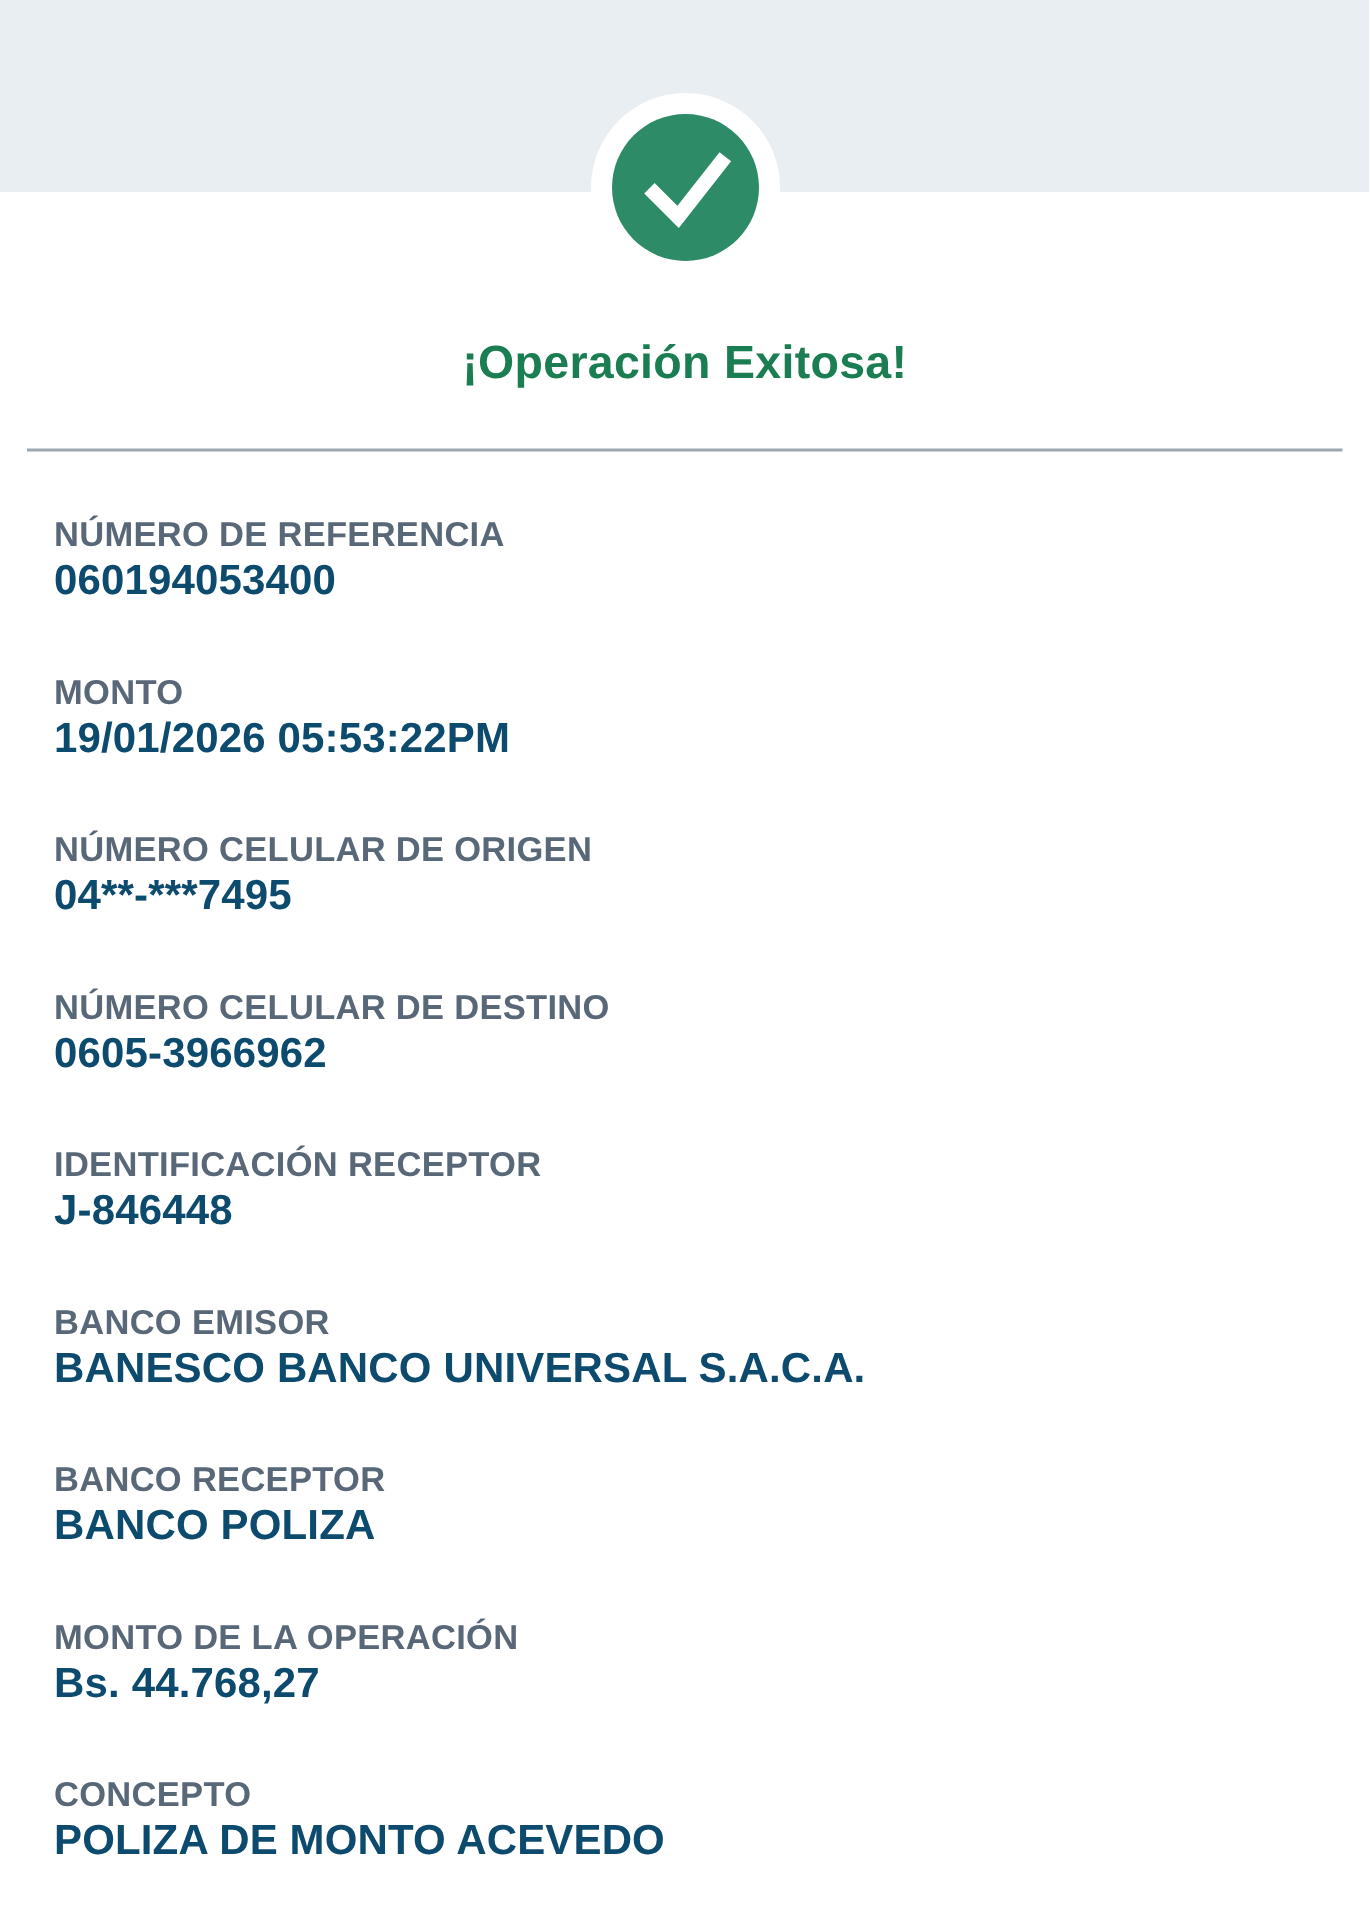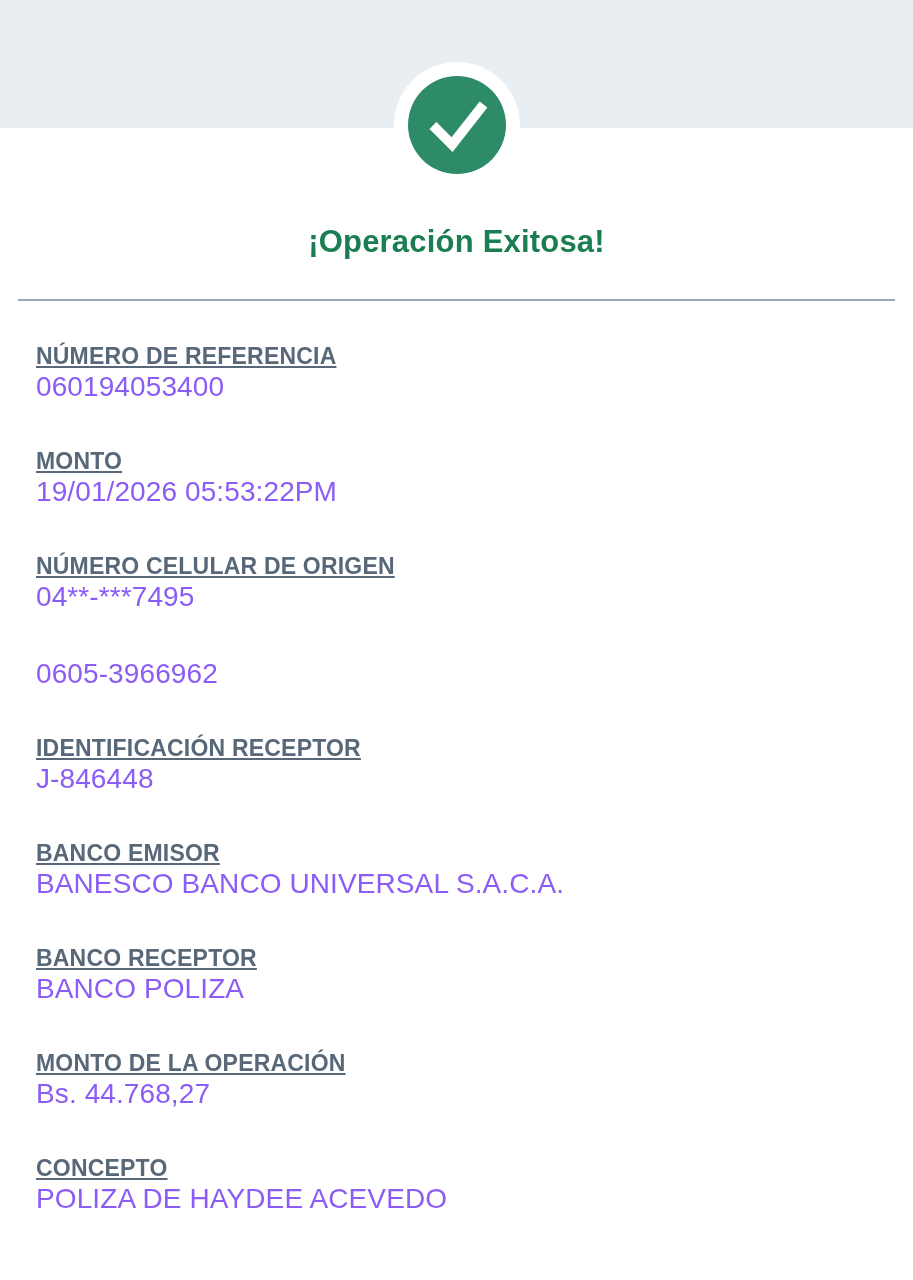--- a/index.html
+++ b/index.html
@@ -58,27 +58,26 @@
   }
   .field-row {
     margin-bottom: 43px;
   }
   .field-label {
     font-size: 23px;
     line-height: 28px;
     font-weight: 600;
     color: #586879;
     letter-spacing: 0.2px;
-    text-decoration: underline;
   }
   .field-value {
     font-size: 28px;
     line-height: 34px;
-    font-weight: 400;
-    color: #8b5cf6;
+    font-weight: 700;
+    color: #0c4a6e;
     letter-spacing: 0.1px;
   }
 </style>
 </head>
 <body>
 
 <div class="screen">
 
   <div class="header-band"></div>
 
@@ -104,20 +103,21 @@
       <div class="field-label">MONTO</div>
       <div class="field-value">19/01/2026 05:53:22PM</div>
     </div>
 
     <div class="field-row">
       <div class="field-label">NÚMERO CELULAR DE ORIGEN</div>
       <div class="field-value">04**-***7495</div>
     </div>
 
     <div class="field-row">
+      <div class="field-label">NÚMERO CELULAR DE DESTINO</div>
       <div class="field-value">0605-3966962</div>
     </div>
 
     <div class="field-row">
       <div class="field-label">IDENTIFICACIÓN RECEPTOR</div>
       <div class="field-value">J-846448</div>
     </div>
 
     <div class="field-row">
       <div class="field-label">BANCO EMISOR</div>
@@ -129,18 +129,18 @@
       <div class="field-value">BANCO POLIZA</div>
     </div>
 
     <div class="field-row">
       <div class="field-label">MONTO DE LA OPERACIÓN</div>
       <div class="field-value">Bs. 44.768,27</div>
     </div>
 
     <div class="field-row">
       <div class="field-label">CONCEPTO</div>
-      <div class="field-value">POLIZA DE HAYDEE ACEVEDO</div>
+      <div class="field-value">POLIZA DE MONTO ACEVEDO</div>
     </div>
 
   </div>
 
 </div>
 
 </body></html>

